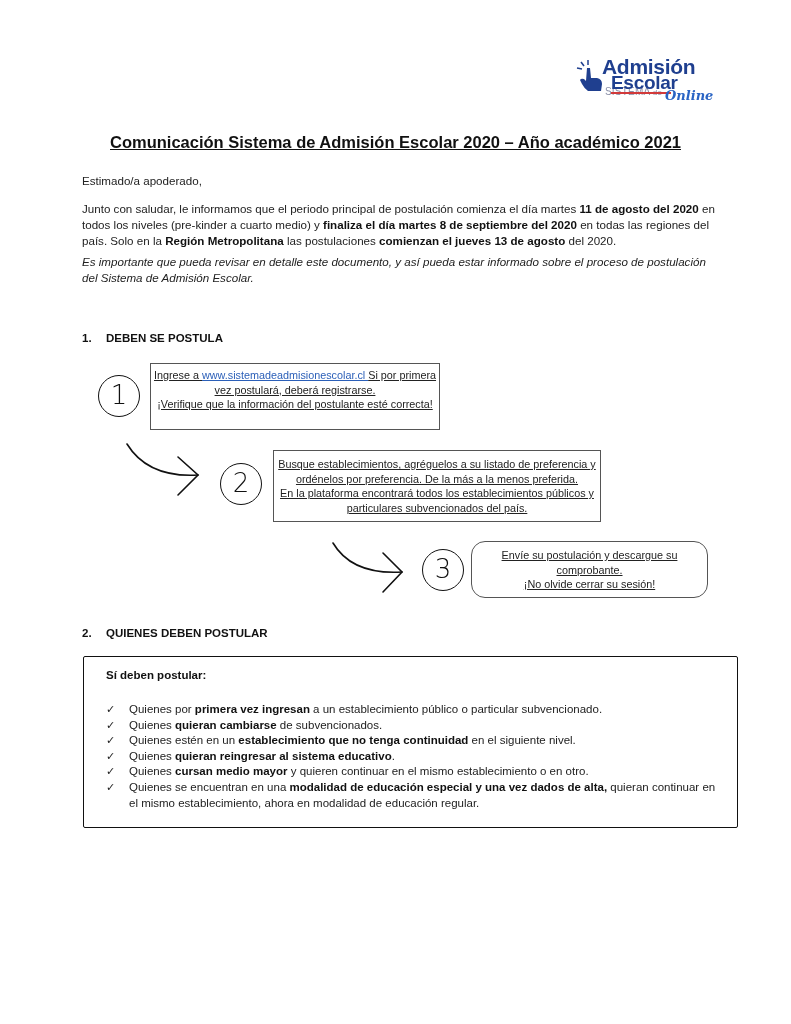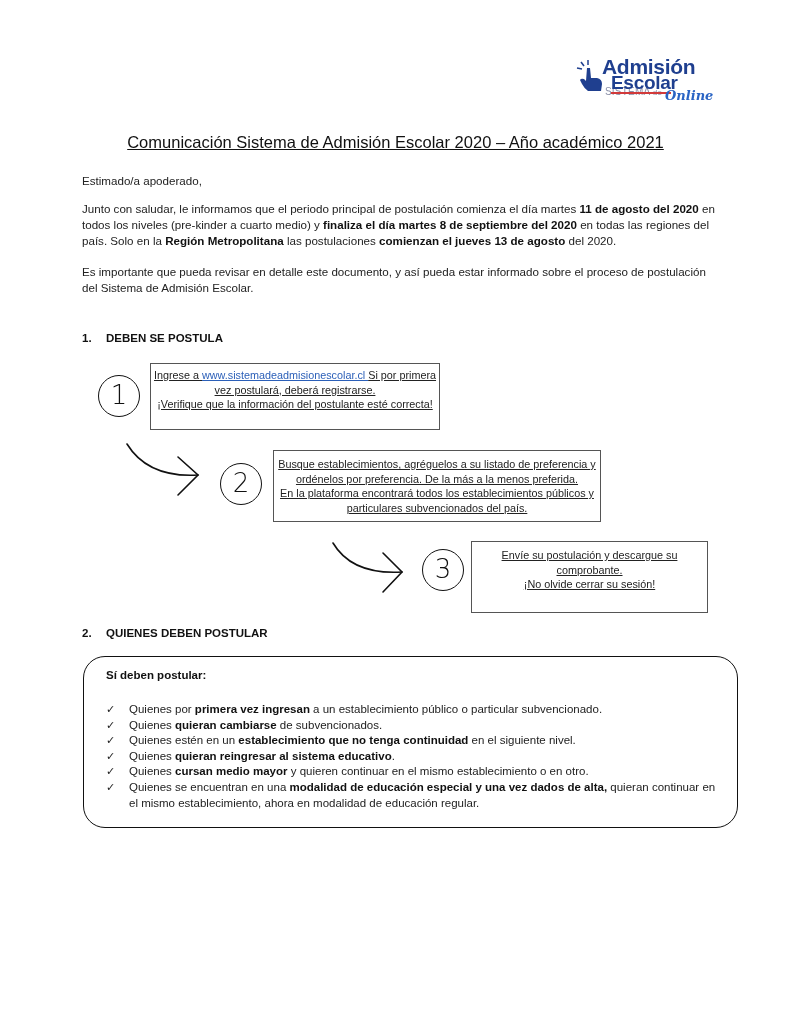--- a/index.html
+++ b/index.html
@@ -12,51 +12,51 @@
   .logo-sistema { position: absolute; left: 30px; top: 12px; font-size: 10px; color: #8a8fa8; letter-spacing: 0.2px; margin-top: 28px; }
   .logo-sistema .de { font-size: 8px; color: #8a8fa8; }
   .logo-admision { position: absolute; left: 27px; top: 9px; font-size: 21px; font-weight: bold; color: #1f3f8f; letter-spacing: -0.3px; }
   .logo-escolar { position: absolute; left: 36px; top: 26px; font-size: 19px; font-weight: bold; color: #1f3f8f; letter-spacing: -0.3px; }
   .logo-underline { position: absolute; left: 36px; top: 46px; width: 60px; height: 2px; background: #d23a3a; }
   .logo-online { position: absolute; left: 90px; top: 42px; font-size: 13px; font-style: italic; font-weight: bold; color: #2a64c4; font-family: "DejaVu Serif", serif; }
   .logo-hand { position: absolute; left: 0px; top: 12px; width: 30px; height: 34px; }
 
   .title {
     left: 0; width: 791px; top: 133px; text-align: center;
-    font-size: 16.5px; font-weight: normal; text-decoration: underline; color: #111;
+    font-size: 16.5px; font-weight: bold; text-decoration: underline; color: #111;
   }
   .para { left: 82px; width: 640px; font-size: 11.6px; line-height: 16px; color: #222; }
   .para b { color: #111; }
   .greeting { top: 173px; }
   .p1 { top: 201px; }
-  .p2 { top: 264px; }
+  .p2 { top: 254px; font-style: italic; }
 
   .section-title { left: 82px; font-size: 11.5px; font-weight: bold; color: #111; }
   .section-title .num { display: inline-block; width: 24px; }
   .s1 { top: 332px; }
   .s2 { top: 627px; }
 
   .box { border: 1px solid #555; background: #fff; text-align: center; font-size: 10.8px; line-height: 14.6px; color: #222; box-sizing: border-box; text-decoration: underline; }
   .box1 { left: 150px; top: 363px; width: 290px; height: 67px; padding-top: 4px; }
   .box2 { left: 273px; top: 450px; width: 328px; height: 72px; padding-top: 6px; }
-  .box3 { left: 471px; top: 541px; width: 237px; height: 72px; padding-top: 6px; }
+  .box3 { left: 471px; top: 541px; width: 237px; height: 57px; padding-top: 6px; border-radius: 14px; }
   .link { color: #2b5fb8; text-decoration: underline; }
 
   .circle {
     width: 42px; height: 42px; border: 1.5px solid #111; border-radius: 50%;
     box-sizing: border-box; text-align: center; line-height: 38px;
     font-size: 26px; color: #111; font-family: "DejaVu Sans", sans-serif; font-weight: 300;
   }
   .c1 { left: 98px; top: 375px; }
   .c2 { left: 220px; top: 463px; }
   .c3 { left: 422px; top: 549px; }
 
   .rounded {
     left: 83px; top: 656px; width: 655px; height: 172px;
-    border: 1.8px solid #111; border-radius: 22px; box-sizing: border-box;
+    border: 1.8px solid #111; border-radius: 2px; box-sizing: border-box;
   }
   .rounded-title { position: absolute; left: 22px; top: 12px; font-size: 11.5px; font-weight: bold; color: #111; }
   .checklist { position: absolute; left: 18px; top: 45px; width: 620px; margin: 0; padding: 0; list-style: none; }
   .checklist li { position: relative; padding-left: 27px; font-size: 11.5px; line-height: 15.6px; color: #222; }
   .checklist li .chk { position: absolute; left: 4px; top: 0; font-size: 11px; color: #222; }
   .checklist li b { color: #111; }
 </style>
 </head>
 <body>
 

